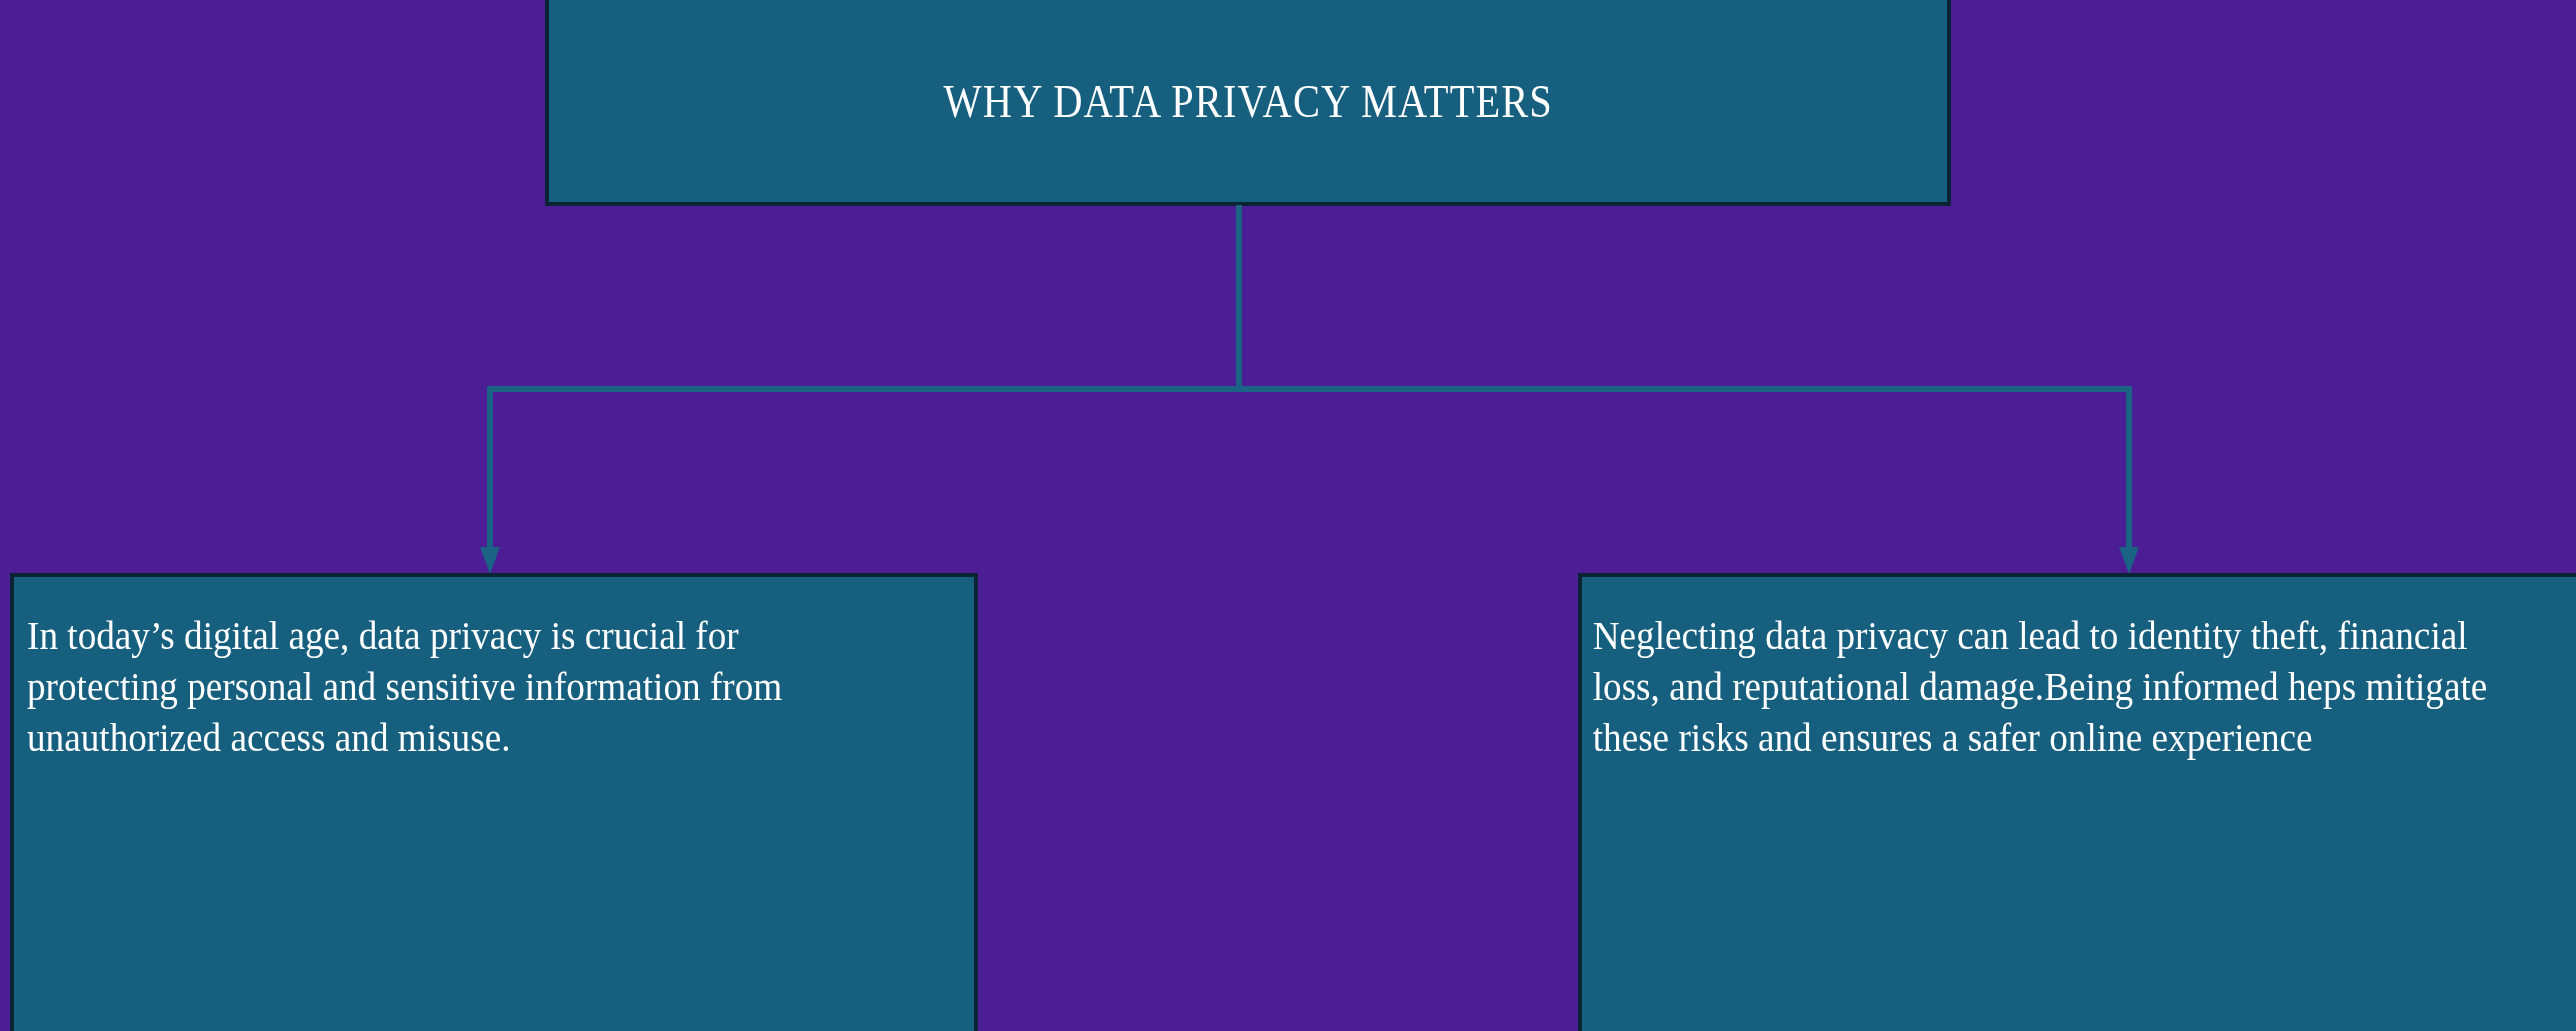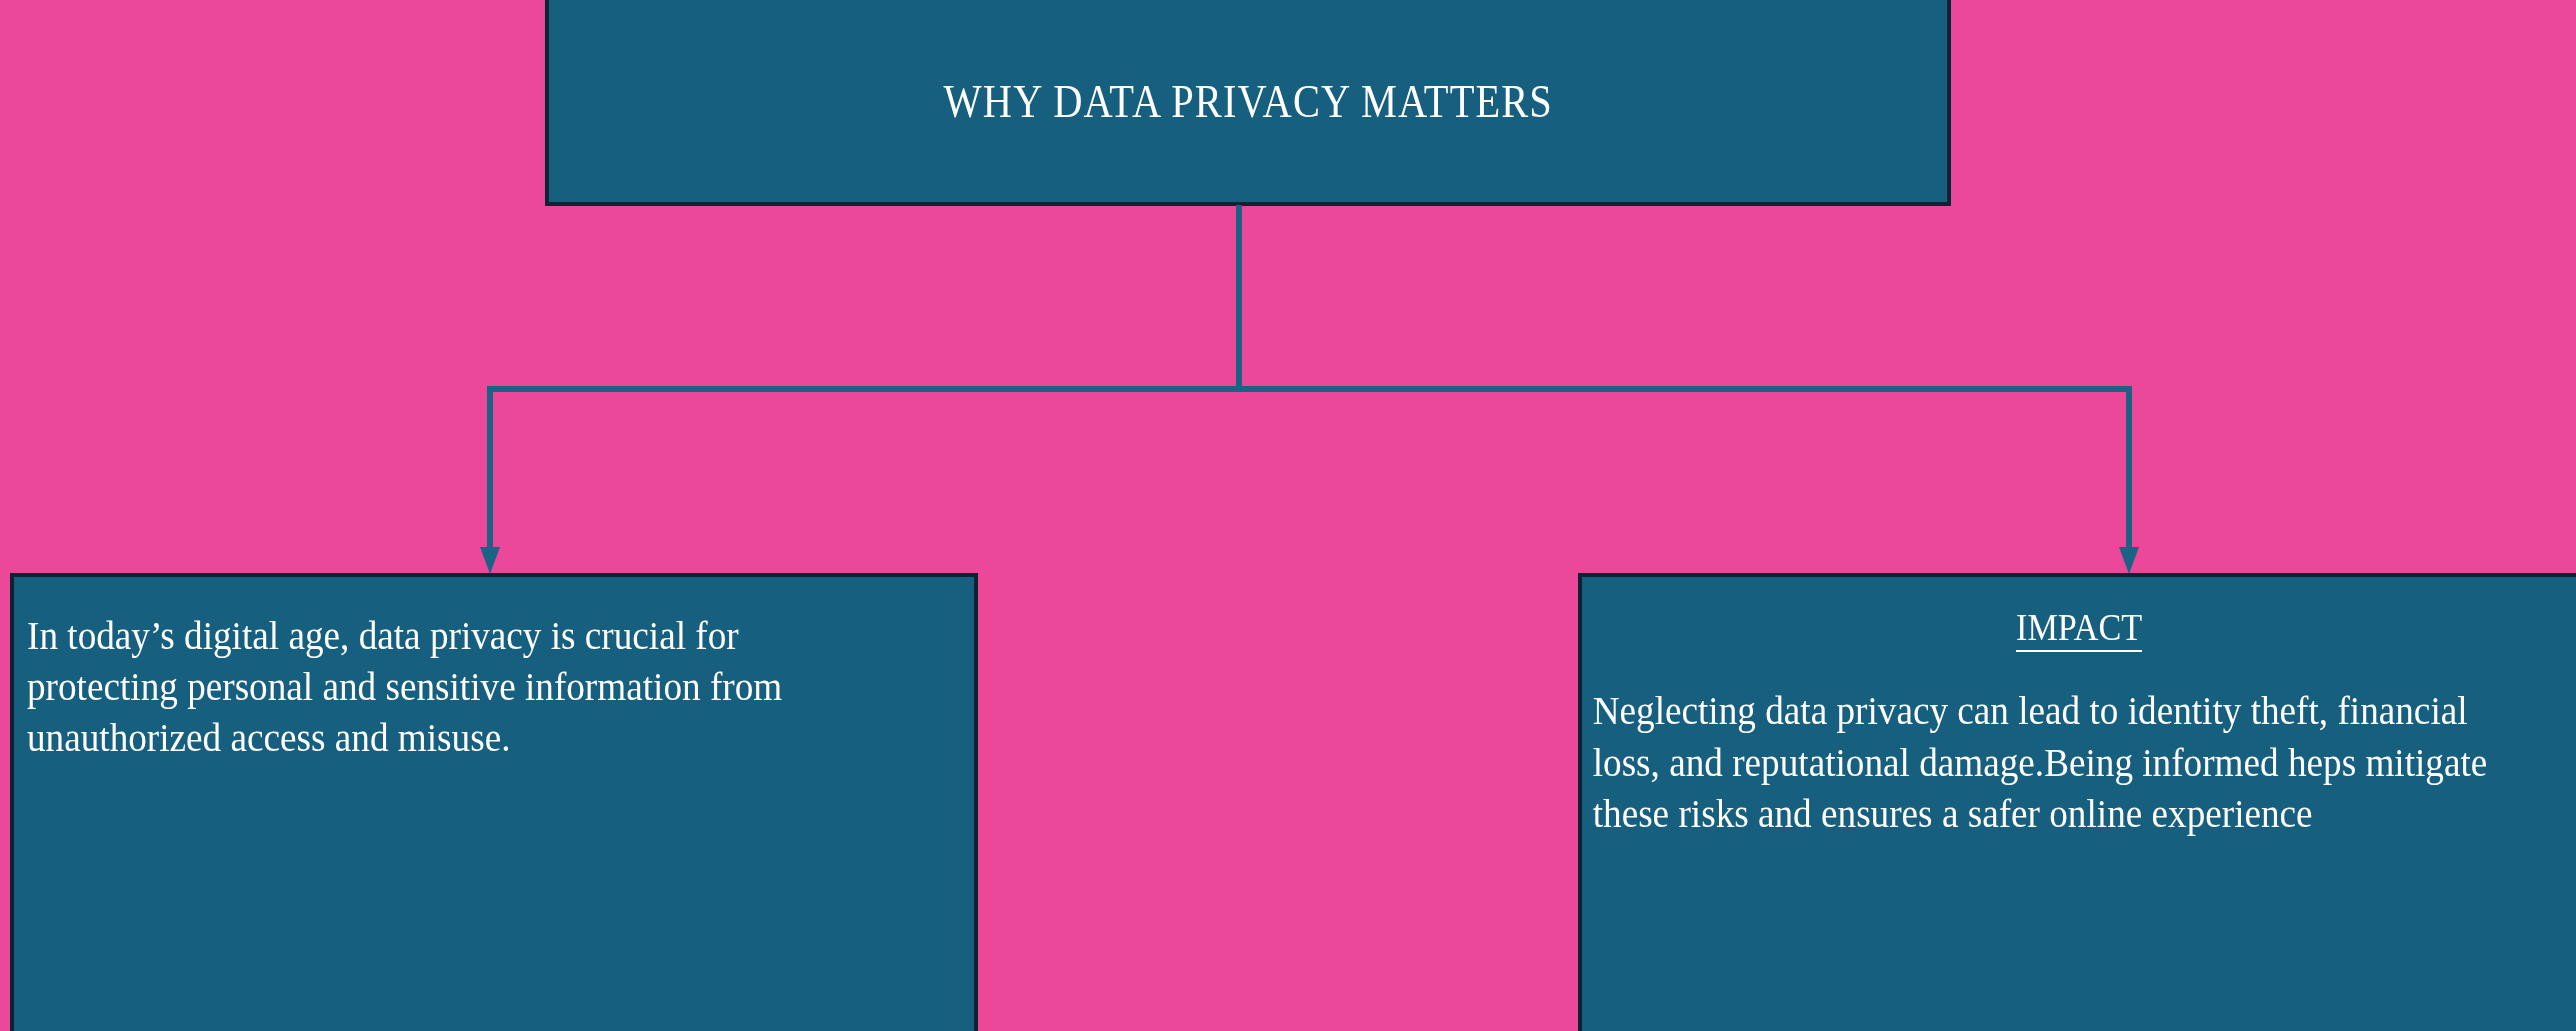--- a/index.html
+++ b/index.html
@@ -7,21 +7,21 @@
     padding: 0;
     background: #000000;
   }
   body {
     font-family: "Liberation Serif", "DejaVu Serif", serif;
   }
   #canvas {
     position: relative;
     width: 2576px;
     height: 1032px;
-    background: #ec4899;
+    background: #4c1d95;
     overflow: hidden;
   }
 
   
   .node {
     position: absolute;
     box-sizing: border-box;
     background: #175F7F;
     border: 4.5px solid #0A2433;
     color: #FFFFFF;
@@ -144,20 +144,17 @@
   <div class="conn" id="conn-vertical-left"></div>
   <div class="conn" id="conn-vertical-right"></div>
   <div class="arrowhead" id="arrow-left-head"></div>
   <div class="arrowhead" id="arrow-right-head"></div>
 
   <div class="node child-node" id="importance-node">
     <div class="child-body">In today’s digital age, data privacy is crucial for protecting personal and sensitive information from unauthorized access and misuse.</div>
   </div>
 
   <div class="node child-node" id="impact-node">
-    <div class="child-heading">
-      <span>IMPACT</span>
-    </div>
     <div class="child-body">Neglecting data privacy can lead to identity theft, financial loss, and reputational damage.Being informed heps mitigate these risks and ensures a safer online experience</div>
   </div>
 
 </div>
 
 
 </body></html>

